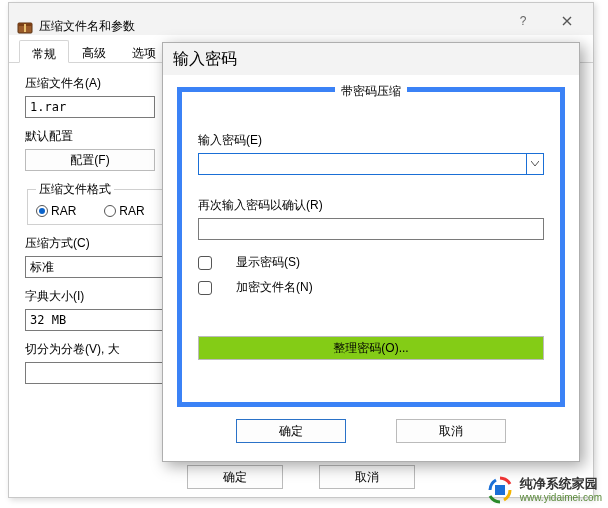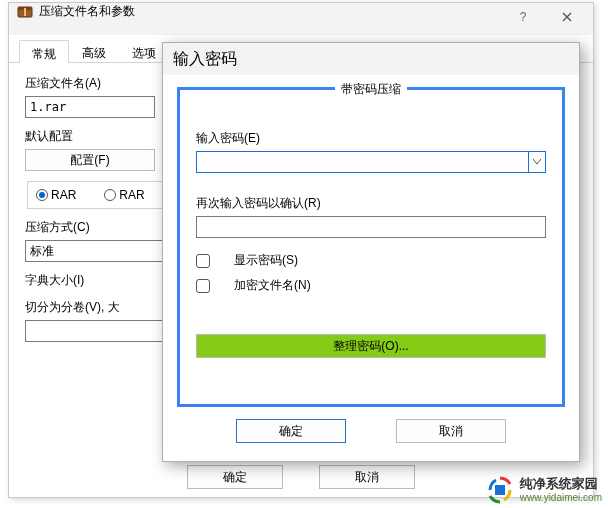--- a/index.html
+++ b/index.html
@@ -21,21 +21,21 @@
       width: 586px;
       height: 496px;
       border: 1px solid #c8c8c8;
       background: #fff;
       box-shadow: 2px 2px 6px rgba(0,0,0,0.15);
     }
     .titlebar {
       height: 32px;
       background: #f3f3f3;
       display: flex;
-      align-items: flex-start;
+      align-items: flex-end;
       padding: 0 4px 0 8px;
       font-size: 12px;
     }
     .titlebar .app-icon {
       width: 16px; height: 16px; margin-right: 6px;
       display: inline-flex; align-items: center;
     }
     .titlebar .title { flex: 1; }
     .titlebar .ctrl {
       width: 44px; height: 28px;
@@ -125,21 +125,21 @@
       height: 32px;
       background: #f3f3f3;
       display:flex; align-items:center;
       padding: 0 10px;
       font-size: 16px;
     }
     .pw-body {
       padding: 6px 14px 10px 14px;
     }
     .pw-frame {
-      border: 3px solid #3b82f6;
+      border: 5px solid #3b82f6;
       margin-top: 6px;
       padding: 12px 16px 20px 16px;
       position: relative;
       height: 320px;
     }
     .pw-frame-title {
       position: absolute;
       top: -9px; left: 50%; transform: translateX(-50%);
       background:#fff; padding:0 6px; font-size:12px;
     }
@@ -223,39 +223,41 @@
       <div class="group-label">压缩文件名(A)</div>
       <input class="text-input archive-name-combo" value="1.rar" style="">
     </div>
 
     <div class="group">
       <div class="group-label">默认配置</div>
       <button class="profile-btn">配置(F)</button>
     </div>
 
     <fieldset class="fmt group">
+      <legend>压缩文件格式</legend>
       <div class="radio-row">
         <div class="radio">
           <span class="dot sel"></span>
           <span>RAR</span>
         </div>
         <div class="radio">
           <span class="dot"></span>
           <span>RAR</span>
         </div>
       </div>
     </fieldset>
 
     <div class="group">
       <div class="group-label">压缩方式(C)</div>
       <input class="text-input" value="标准" style="">
     </div>
 
     <div class="group">
       <div class="group-label">字典大小(I)</div>
+      <input class="text-input" value="32 MB" style="">
     </div>
 
     <div class="group">
       <div class="group-label">切分为分卷(V), 大</div>
       <input class="text-input" value="" style="">
     </div>
   </div>
 
   <div class="bottom-buttons">
     <button class="btn-main">确定</button>

